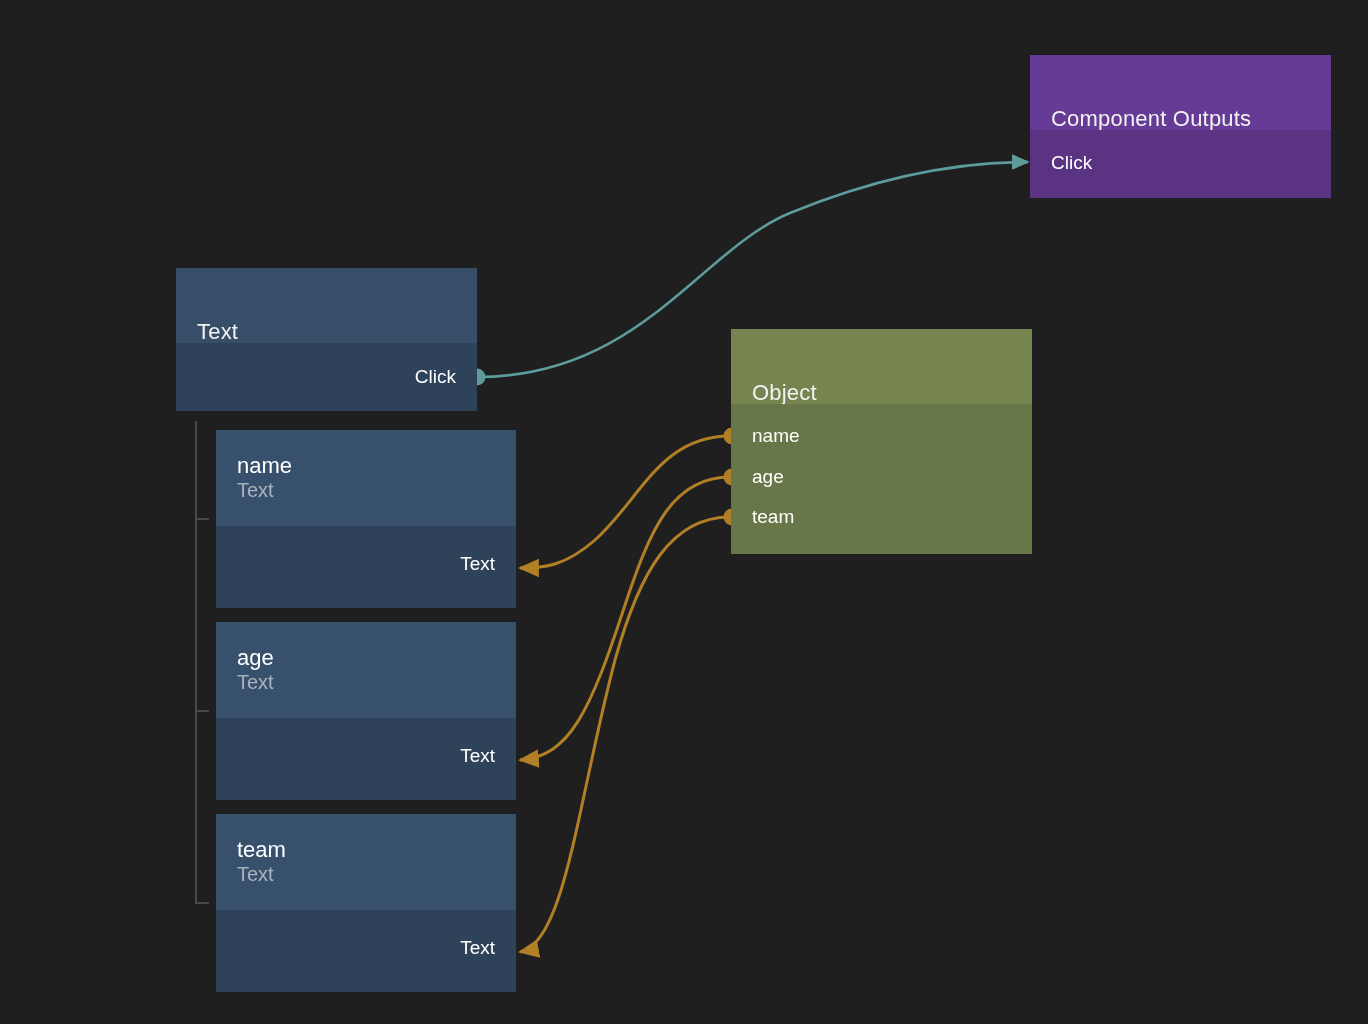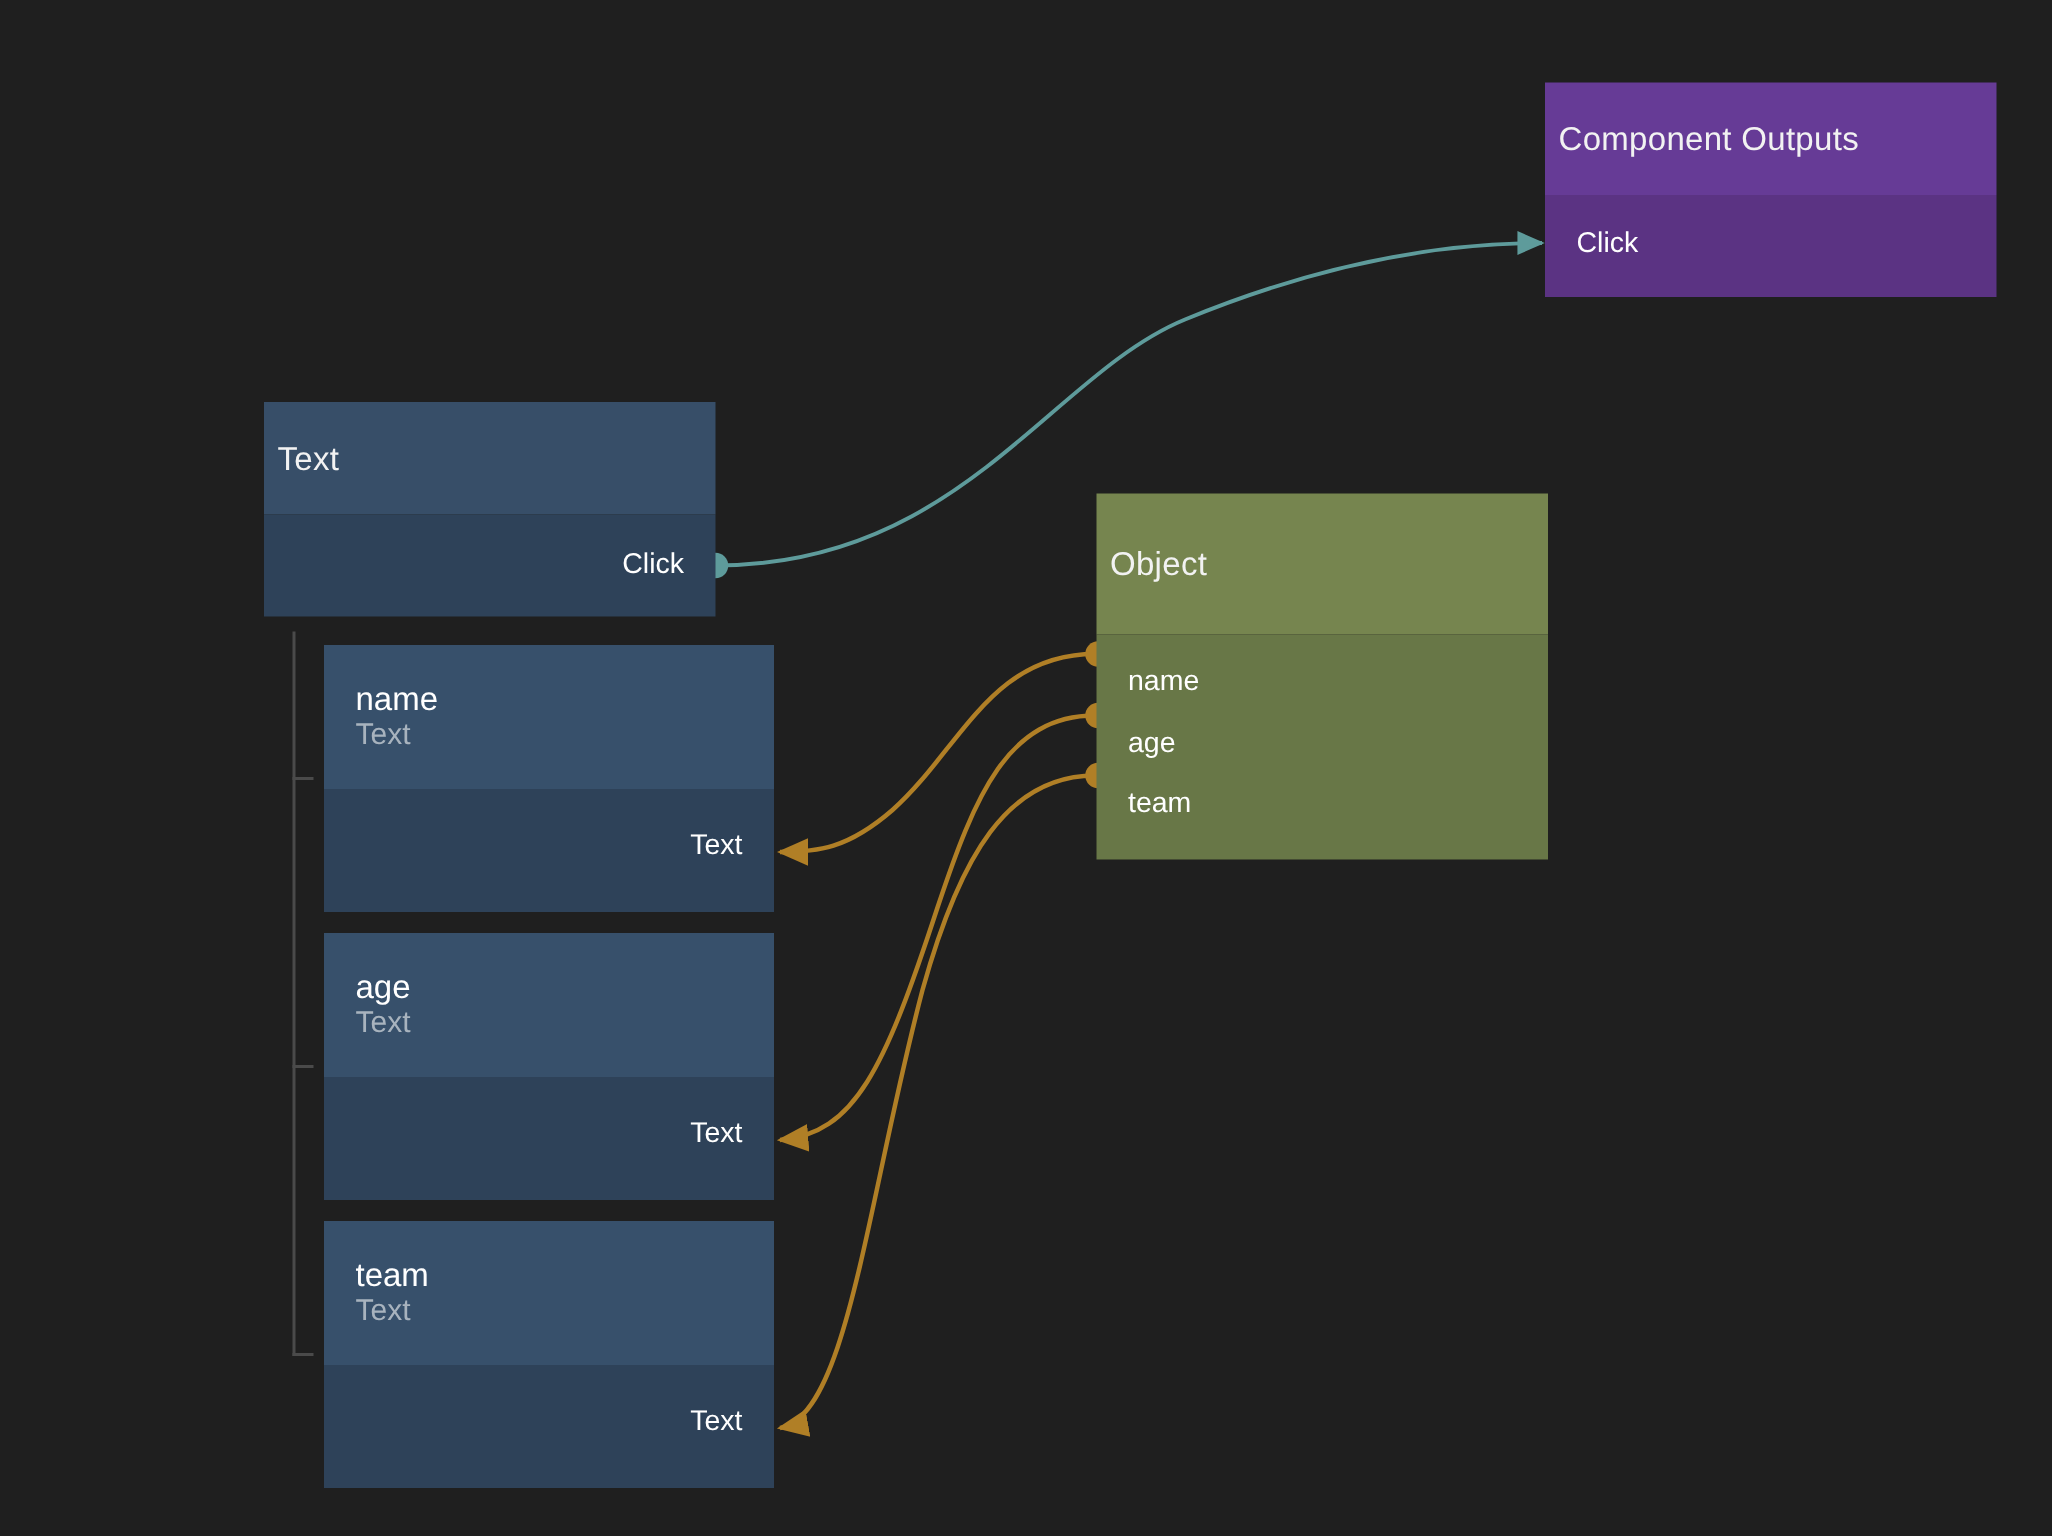--- a/index.html
+++ b/index.html
@@ -24,22 +24,22 @@
     height: 1024px;
     pointer-events: none;
   }
   .node {
     position: absolute;
     box-sizing: border-box;
   }
   .node-header {
     box-sizing: border-box;
     display: flex;
-    align-items: center;
-    padding-left: 9px;
+    align-items: flex-end;
+    padding-left: 21px;
   }
   .node-title {
     color: #f2f2f2;
     font-size: 22px;
     letter-spacing: 0.2px;
     line-height: 1;
   }
   .node-body {
     box-sizing: border-box;
     position: relative;
@@ -80,21 +80,21 @@
     line-height: 1.15;
   }
   .n-field .node-body { height: 82px; background: #2e4259; }
 
   .n-name { top: 430px; height: 178px; }
   .n-age  { top: 622px; height: 178px; }
   .n-team { top: 814px; height: 178px; }
 
   
   .n-object { left: 731px; top: 329px; width: 301px; height: 225px; }
-  .n-object .node-header { height: 94px; background: #76854f; }
+  .n-object .node-header { height: 75px; background: #76854f; }
   .n-object .node-body   { height: 150px; background: #687747; }
   .in-row {
     position: absolute;
     left: 21px;
     display: flex;
     align-items: center;
     height: 22px;
     color: #ffffff;
     font-size: 19px;
   }

